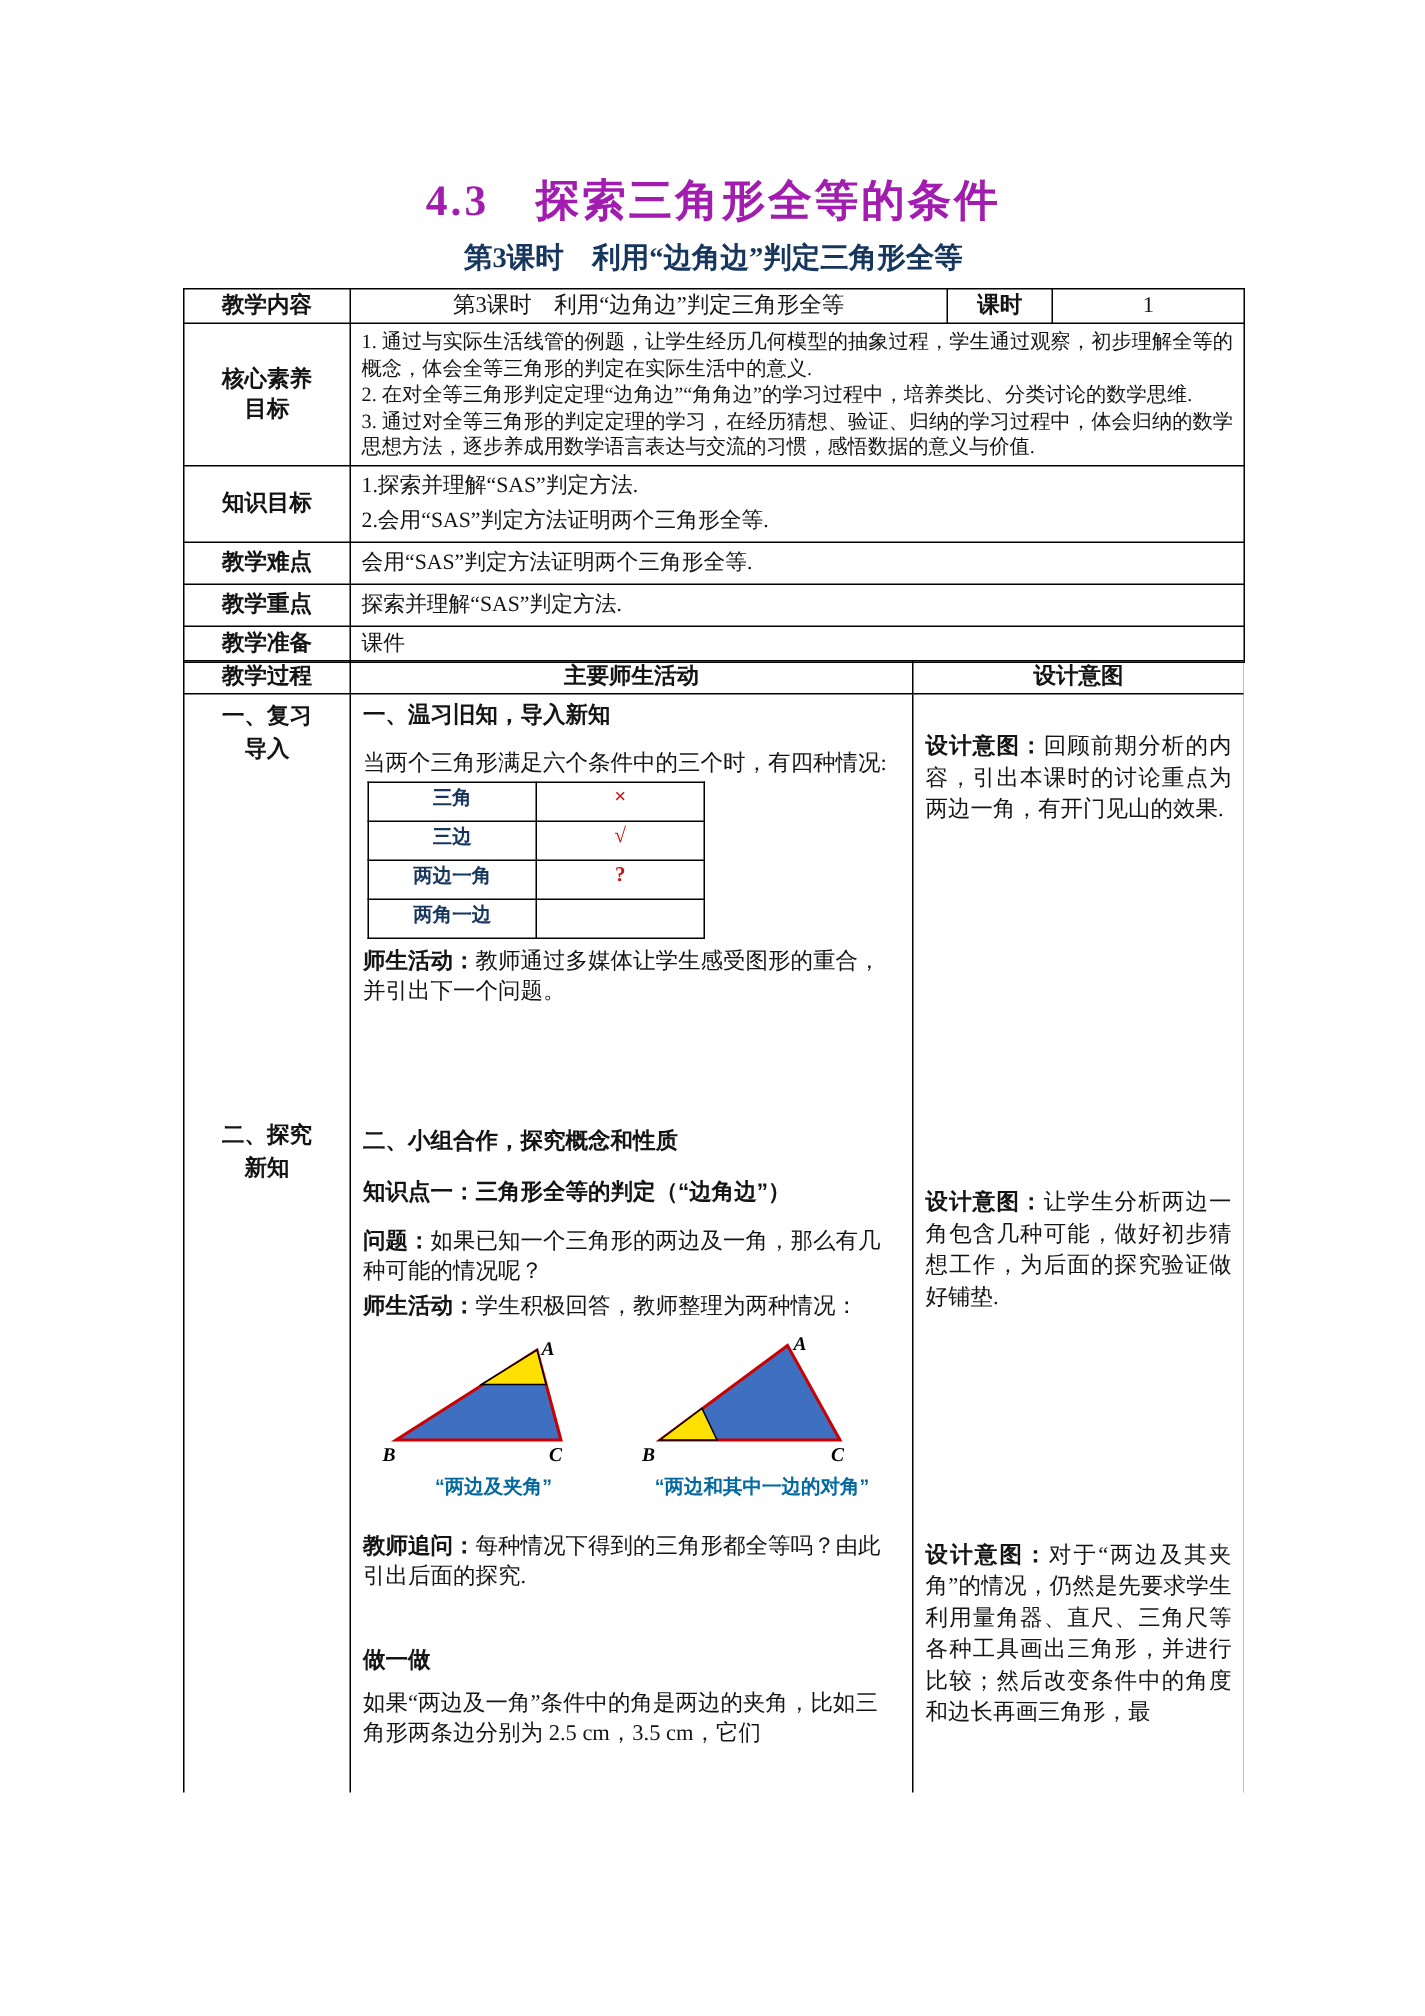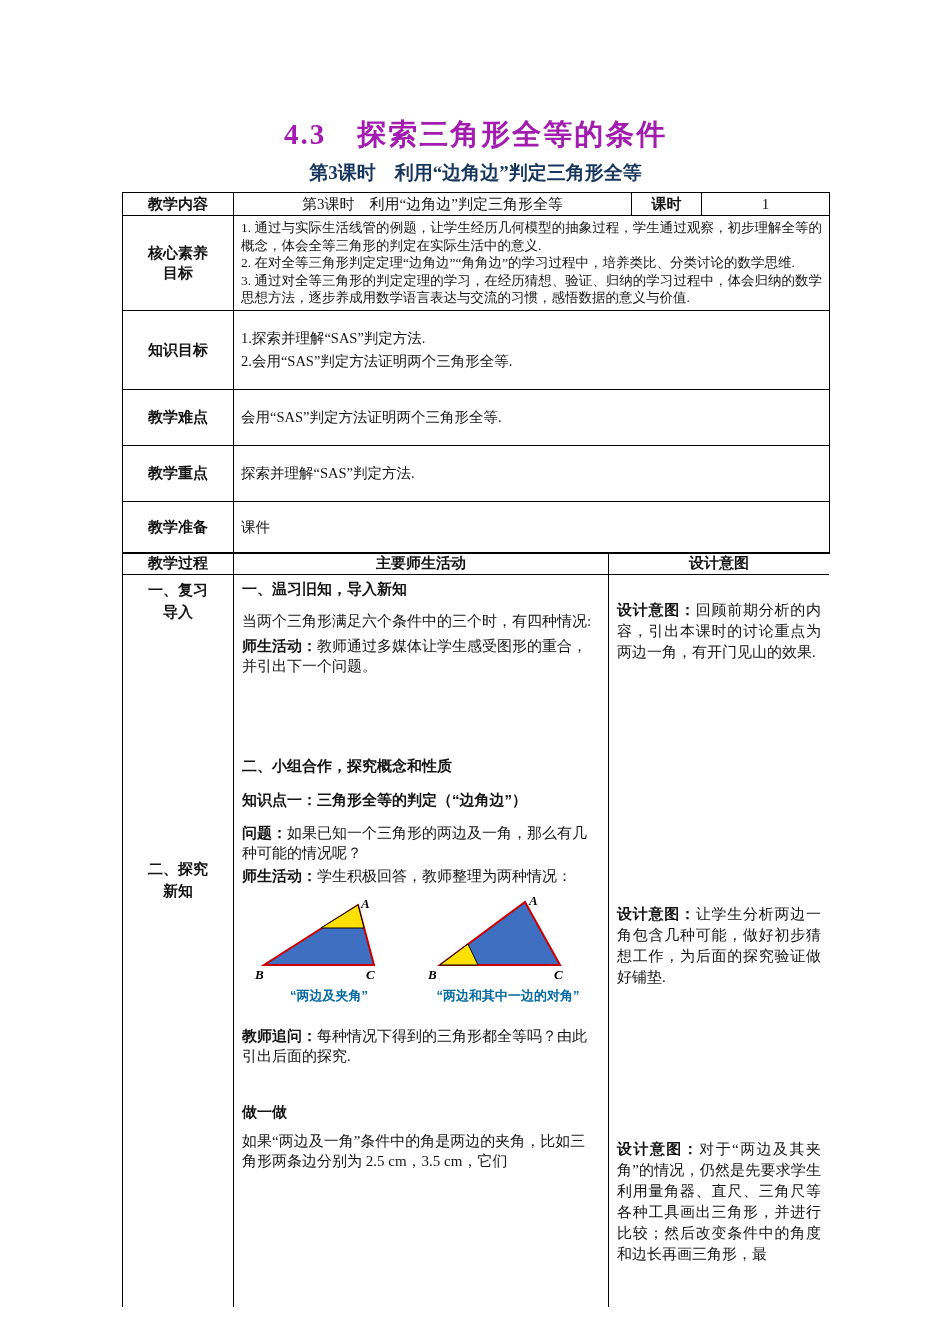--- a/index.html
+++ b/index.html
@@ -10,21 +10,21 @@
   .page{position:absolute;left:122px;top:116px;width:707px;}
   .doc-title{font-size:29px;font-weight:bold;text-align:center;color:#a21caf;letter-spacing:2px;line-height:36px;}
   .doc-subtitle{font-size:19px;font-weight:bold;text-align:center;color:#17365d;margin-top:9px;line-height:24px;}
   table{border-collapse:collapse;table-layout:fixed;width:707px;border-radius:32px;}
   td{border:1.6px solid #000;font-size:15px;line-height:20px;padding:1px 6px;vertical-align:middle;}
   .meta-table{margin-top:7px;}
   .lbl{font-weight:bold;text-align:center;font-family:"Liberation Sans",sans-serif;font-size:15px;}
   .pre{white-space:pre-line;}
   .ctr{text-align:center;}
   .content-small{font-size:13.5px;line-height:17.5px;padding:3px 7px;text-align:justify;}
-  .content-med{font-size:14.5px;line-height:23px;padding:16px 7px;}
+  .content-med{font-size:14.5px;line-height:23px;padding:2px 7px;}
   .proc-wrap{height:755px;overflow:hidden;margin-top:-1.6px;}
   .hdr td{font-weight:bold;text-align:center;font-family:"Liberation Sans",sans-serif;height:21px;padding:0 4px;}
   .body-row td{vertical-align:top;height:820px;}
   .stage-cell{padding-top:4px;}
   .stage{font-weight:bold;text-align:center;font-family:"Liberation Sans",sans-serif;white-space:pre-line;line-height:22px;font-size:15px;}
   .stage-2{margin-top:235px;}
   .act{padding:4px 8px;font-size:15px;line-height:20px;}
   .b{font-weight:bold;font-family:"Liberation Sans",sans-serif;}
   .sec-title{font-weight:bold;font-family:"Liberation Sans",sans-serif;}
   .intro{margin-top:12px;}
@@ -123,20 +123,40 @@
         <div class="stage">一、复习
 导入</div>
         <div class="stage stage-2">二、探究
 新知</div>
       </td>
 
       <td class="act">
         <div class="sec-title">一、温习旧知，导入新知</div>
         <div class="intro">当两个三角形满足六个条件中的三个时，有四种情况:</div>
 
+        <table class="cases">
+          <tbody>
+                  <tr>
+            <td class="case-label">三角</td>
+            <td class="case-mark">×</td>
+          </tr>
+          <tr>
+            <td class="case-label">三边</td>
+            <td class="case-mark">√</td>
+          </tr>
+          <tr>
+            <td class="case-label">两边一角</td>
+            <td class="case-mark">?</td>
+          </tr>
+          <tr>
+            <td class="case-label">两角一边</td>
+            <td class="case-mark"></td>
+          </tr>
+        </tbody>
+              </table>
 
         <div class="note1">
           <span class="b">师生活动：</span><span>教师通过多媒体让学生感受图形的重合，并引出下一个问题。</span>
         </div>
 
         <div class="sec-title sec2">二、小组合作，探究概念和性质</div>
         <div class="sec-title kp">知识点一：三角形全等的判定（“边角边”）</div>
 
         <div class="question">
           <span class="b">问题：</span><span>如果已知一个三角形的两边及一角，那么有几种可能的情况呢？</span>

